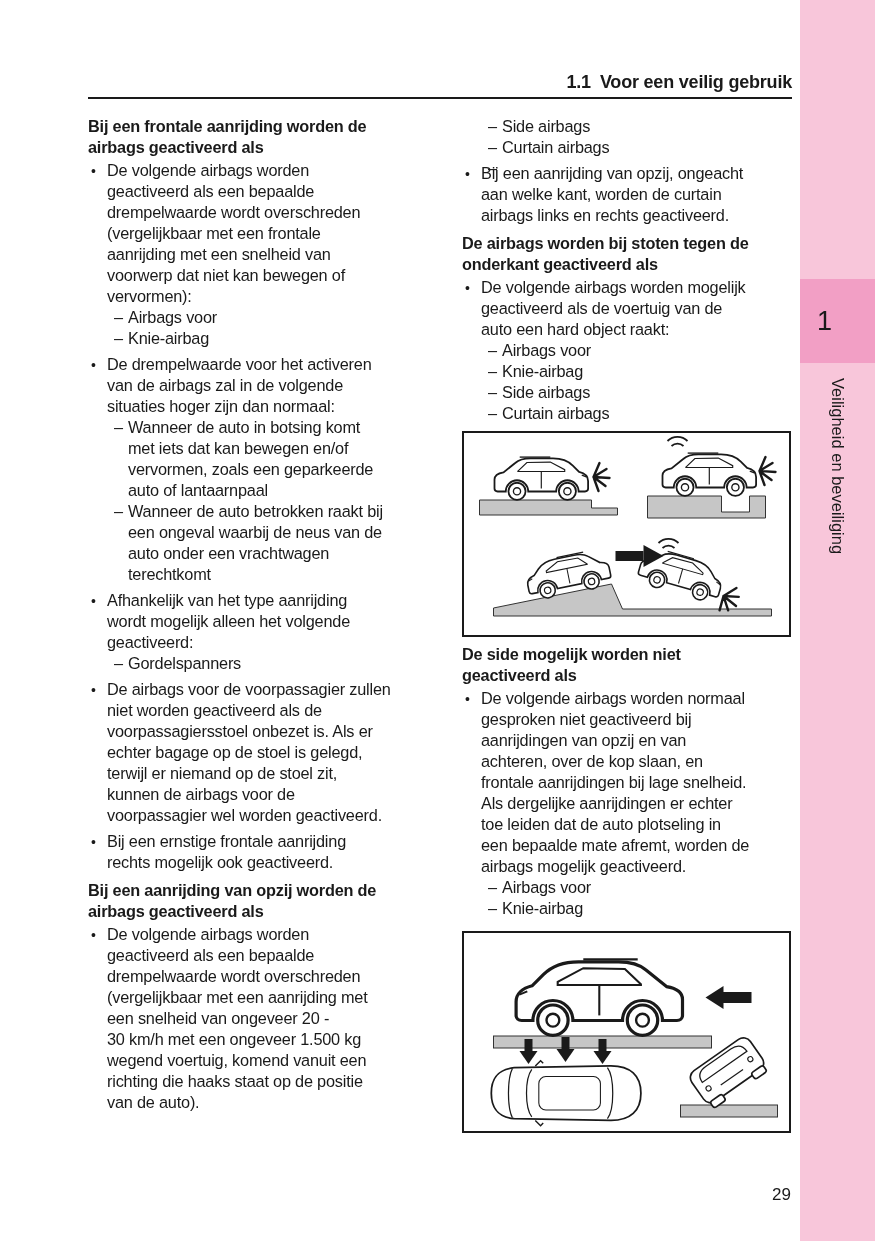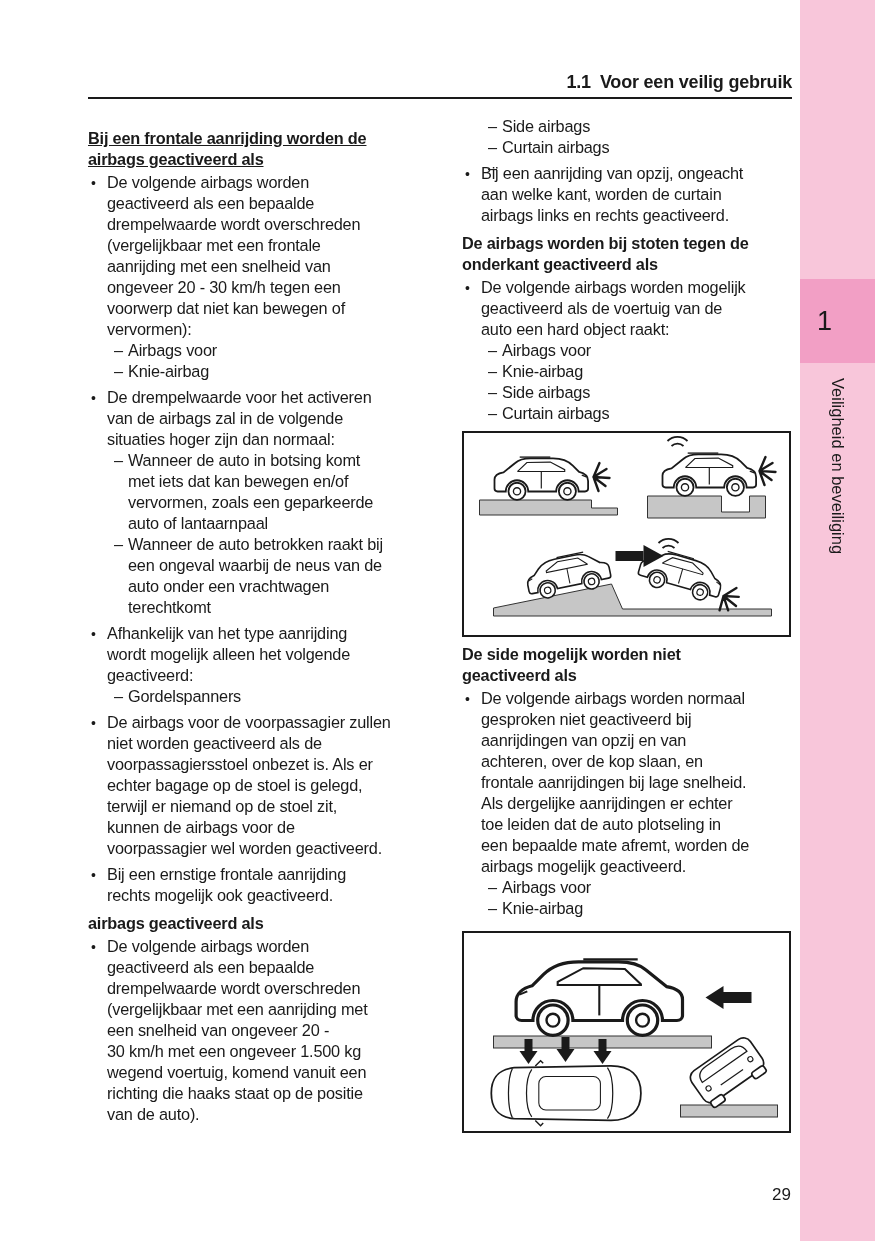--- a/index.html
+++ b/index.html
@@ -18,21 +18,21 @@
   .hdr-rule{
     position:absolute;top:97px;left:88px;width:704px;height:2px;background:#1a1a1a;
   }
   
   .col{position:absolute;top:116px;display:flex;flex-direction:column;}
   #col-left{left:88px;width:348px;}
   #col-right{left:462px;width:330px;}
   .blk{position:relative;}
   .line{white-space:pre;height:21px;line-height:21px;font-size:16.3px;}
   .blk.h{font-weight:bold;margin-top:7px;margin-bottom:-3px;}
-  .blk.h:first-child{margin-top:12px;text-decoration:underline;}
+  .blk.h:first-child{margin-top:0;}
   .blk.b{padding-left:19px;margin-top:5px;}
   .blk.d{padding-left:40px;}
   .marker{position:absolute;top:0;left:3px;height:21px;line-height:21px;font-size:16.3px;}
   .blk.b > .marker{font-size:14px;top:1px;}
   .blk.d > .marker{left:26px;}
   .blk.figure{
     margin-top:7px;border:2px solid #1a1a1a;background:#fff;
     width:325px;line-height:0;font-size:0;
   }
   .blk.figure:last-child{margin-top:12px;}
@@ -65,21 +65,20 @@
       <div class="line">Bij een frontale aanrijding worden de</div>
       <div class="line">airbags geactiveerd als</div>
     </div>
     <div class="blk b">
       <span class="marker">•</span>
       <div class="line">De volgende airbags worden</div>
       <div class="line">geactiveerd als een bepaalde</div>
       <div class="line">drempelwaarde wordt overschreden</div>
       <div class="line">(vergelijkbaar met een frontale</div>
       <div class="line">aanrijding met een snelheid van</div>
-      <div class="line">ongeveer 20 - 30 km/h tegen een</div>
       <div class="line">voorwerp dat niet kan bewegen of</div>
       <div class="line">vervormen):</div>
     </div>
     <div class="blk d">
       <span class="marker">–</span>
       <div class="line">Airbags voor</div>
     </div>
     <div class="blk d">
       <span class="marker">–</span>
       <div class="line">Knie-airbag</div>
@@ -123,20 +122,21 @@
       <div class="line">terwijl er niemand op de stoel zit,</div>
       <div class="line">kunnen de airbags voor de</div>
       <div class="line">voorpassagier wel worden geactiveerd.</div>
     </div>
     <div class="blk b">
       <span class="marker">•</span>
       <div class="line">Bij een ernstige frontale aanrijding</div>
       <div class="line">rechts mogelijk ook geactiveerd.</div>
     </div>
     <div class="blk h">
+      <div class="line">Bij een aanrijding van opzij worden de</div>
       <div class="line">airbags geactiveerd als</div>
     </div>
     <div class="blk b">
       <span class="marker">•</span>
       <div class="line">De volgende airbags worden</div>
       <div class="line">geactiveerd als een bepaalde</div>
       <div class="line">drempelwaarde wordt overschreden</div>
       <div class="line">(vergelijkbaar met een aanrijding met</div>
       <div class="line">een snelheid van ongeveer 20 -</div>
       <div class="line">30 km/h met een ongeveer 1.500 kg</div>

